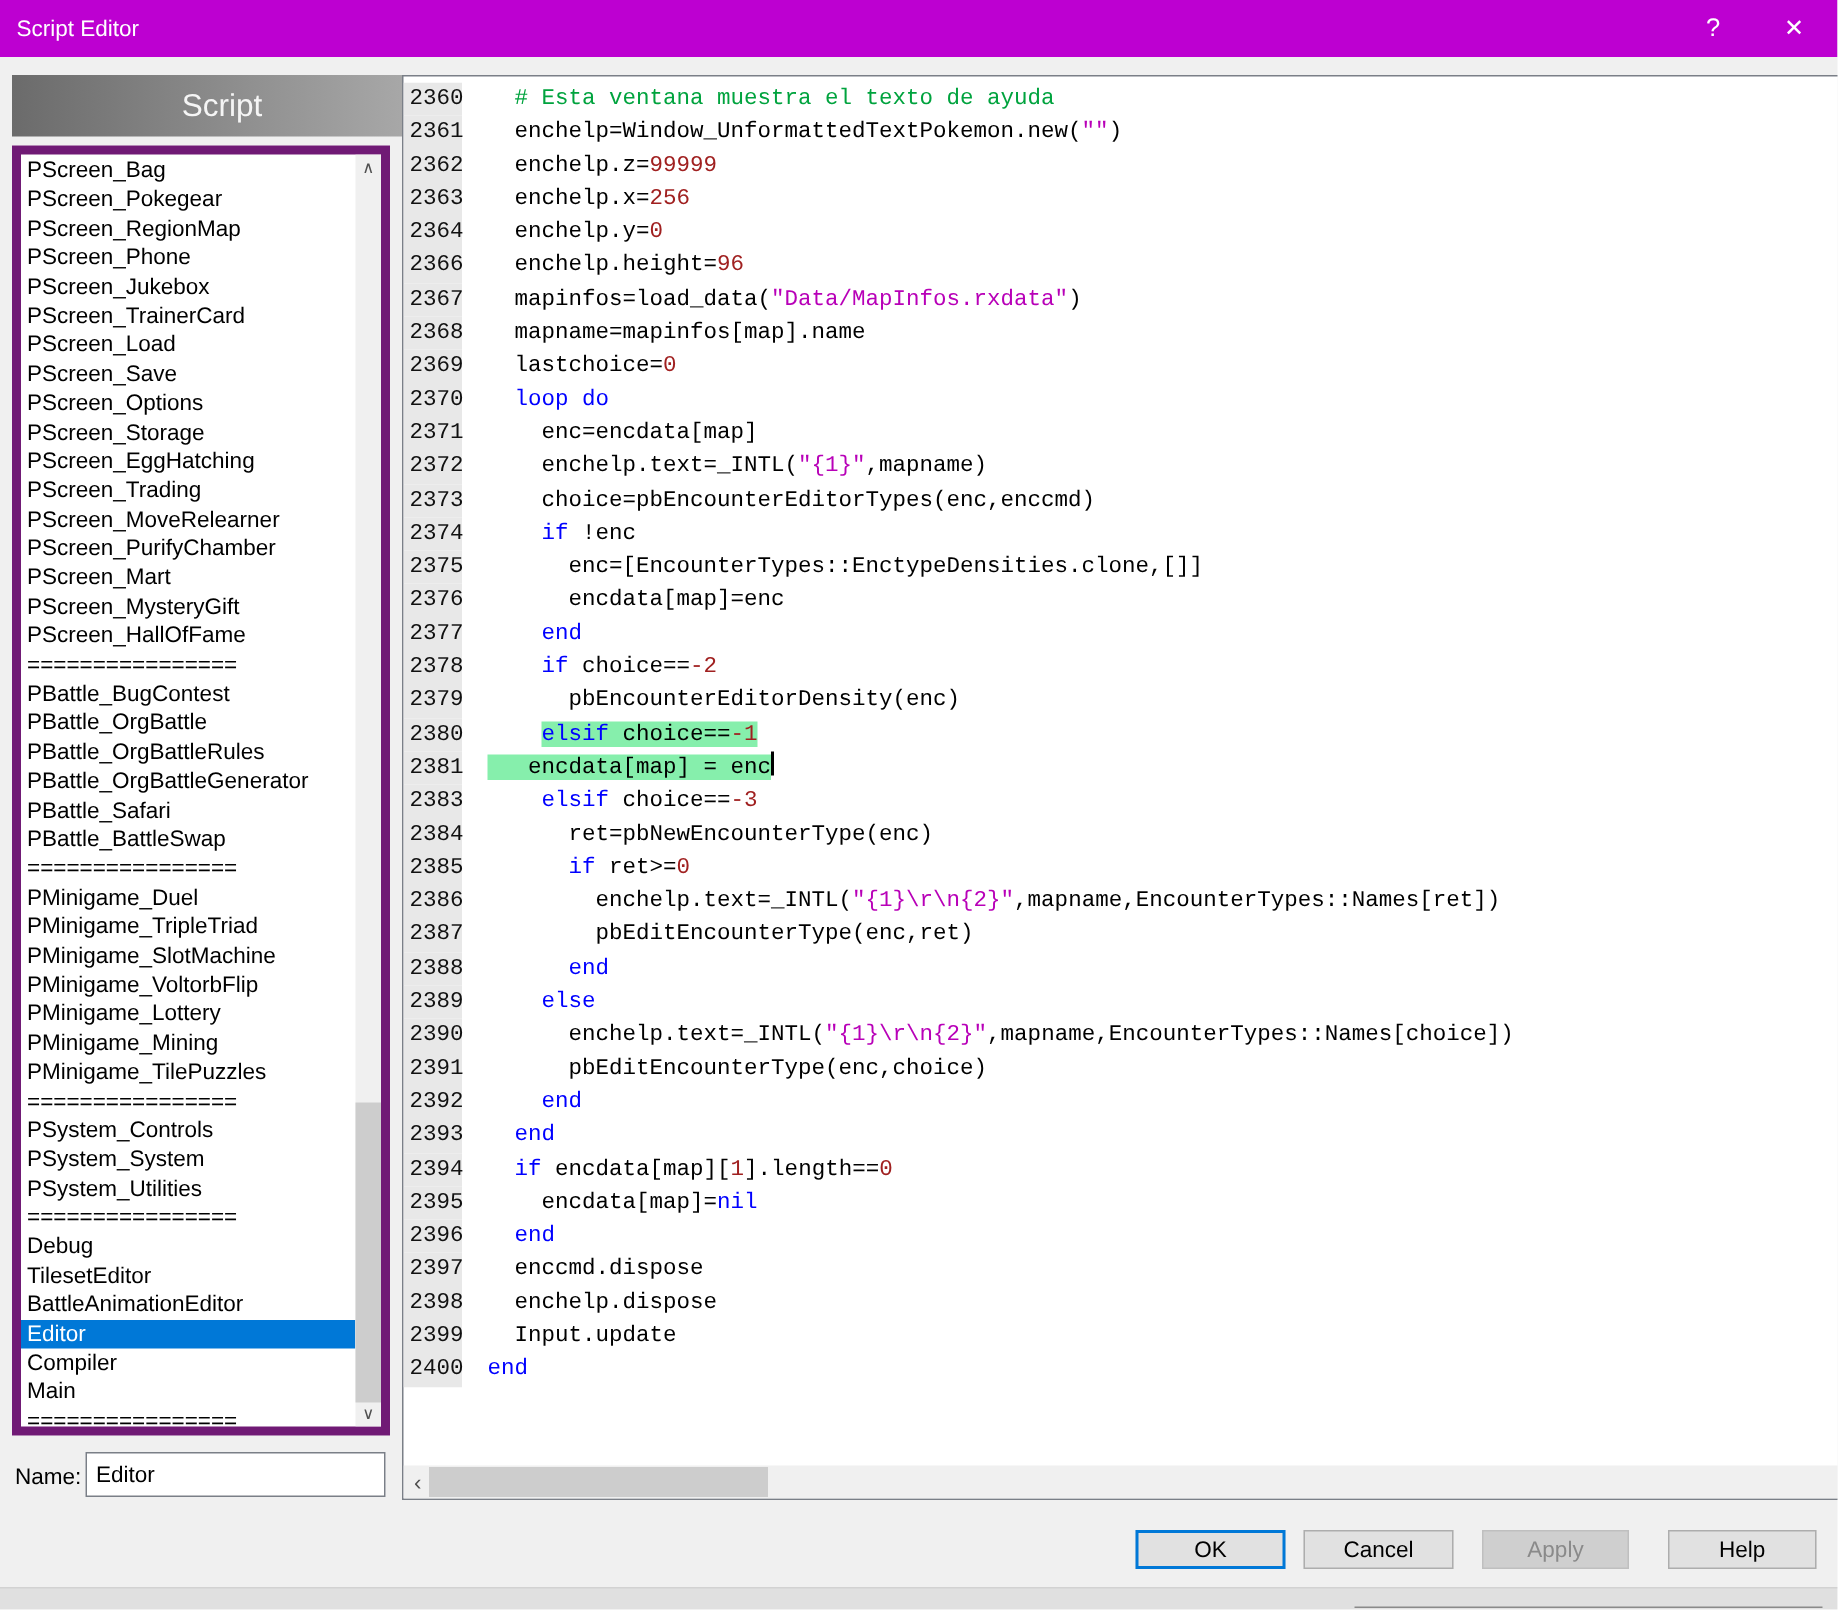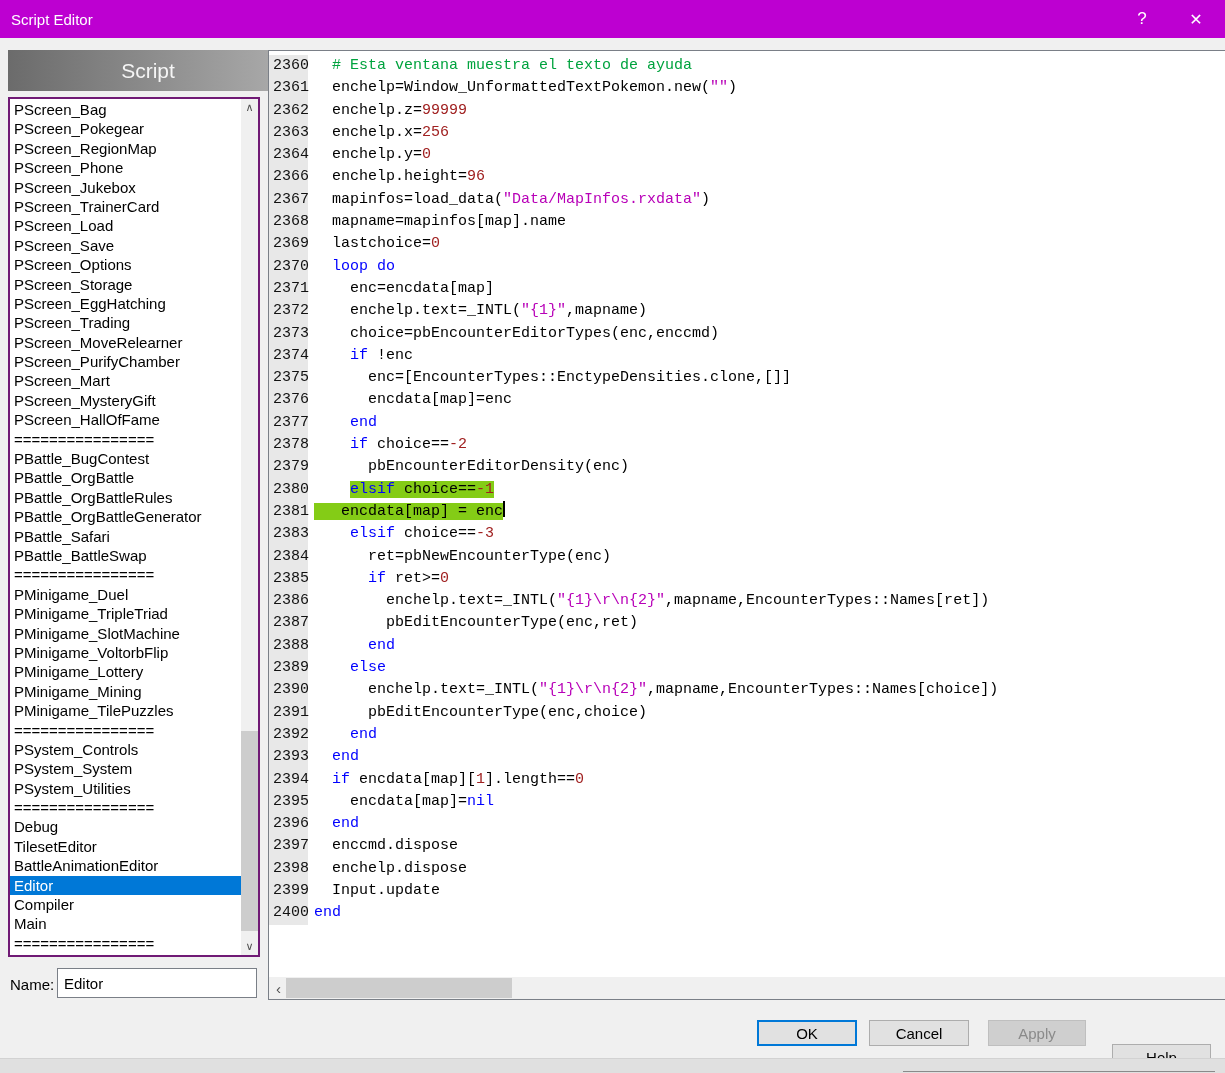--- a/index.html
+++ b/index.html
@@ -13,21 +13,21 @@
     background:#BD00D1; display:flex; align-items:center; }
   .title { flex:1; color:#FFFFFF; font-size:15px; padding-left:11px; }
   .tb-btn { width:50px; height:38px; display:flex; align-items:center; justify-content:center;
     color:#FFFFFF; font-size:17px; font-weight:300; }
   .tb-btn.close { width:58px; font-size:16px; }
   
   .script-header { position:absolute; left:8px; top:50px; width:280px; height:41px;
     background:linear-gradient(to right,#6B6B6B,#ACACAC);
     color:#F5F5F5; font-size:21px; display:flex; align-items:center; justify-content:center; }
   .listbox { position:absolute; left:8px; top:97px; width:252px; height:860px;
-    background:#FFFFFF; border:2px solid #701a75; box-sizing:border-box; overflow:hidden; }
+    background:#FFFFFF; border:6px solid #701a75; box-sizing:border-box; overflow:hidden; }
   .list-inner { position:absolute; left:0; top:1px; right:17px; overflow:hidden; }
   .list-item { height:19.4px; line-height:19.4px; font-size:15px; padding-left:4px;
     white-space:nowrap; color:#000; overflow:hidden; }
   .list-item.selected { background:#0078D7; color:#FFFFFF; }
   .sb { background:#F0F0F0; position:absolute; }
   .sb .arrow { color:#505050; display:flex; align-items:center; justify-content:center; }
   .list-vscroll { right:0; top:0; bottom:0; width:17px; }
   .list-vscroll .arrow { height:17px; font-size:11px; }
   .list-vscroll .arrow.down { position:absolute; bottom:0; left:0; right:0; }
   .list-vthumb { position:absolute; left:0; right:0; top:632px; height:200px; background:#CDCDCD; }
@@ -35,47 +35,47 @@
   .name-input { position:absolute; left:57px; top:968px; width:200px; height:30px;
     border:1px solid #7A7F87; background:#FFF; box-sizing:border-box;
     font-family:"Liberation Sans",sans-serif; font-size:15px; padding:0 6px; color:#000; }
   
   .editor { position:absolute; left:268px; top:50px; width:1128px; height:950px;
     background:#FFFFFF; border:1px solid #7A7F87; box-sizing:border-box; overflow:hidden; }
   .code-lines { position:absolute; left:0; top:4px; right:19px; overflow:hidden;
     font-family:"Liberation Mono","DejaVu Sans Mono",monospace; font-size:15px; }
   .code-line { height:22.3px; line-height:22.3px; white-space:pre; display:flex; }
   .line-num { flex:none; width:35px; padding-left:4px; background:#E8E8E8; color:#111; }
-  .line-text { padding-left:6px; }
+  .line-text { padding-left:17px; }
   .tk-pl  { color:#000000; }
   .tk-kw  { color:#0000FF; }
   .tk-num { color:#A02020; }
   .tk-str { color:#B800B8; }
   .tk-cmt { color:#00A33E; }
-  .sel { background:#84cc16; }
+  .sel { background:#86efac; }
   .caret { display:inline-block; width:2px; height:16px; background:#000; vertical-align:-2px; }
   .ed-vscroll { right:0; top:0; width:19px; bottom:22px; }
   .ed-vscroll .arrow { height:19px; font-size:12px; }
   .ed-vscroll .arrow.down { position:absolute; bottom:0; left:0; right:0; }
   .ed-vthumb { position:absolute; left:1px; right:1px; top:535px; height:30px; background:#CDCDCD; }
   .ed-hscroll { left:0; right:19px; bottom:0; height:22px; }
   .ed-hscroll .arrow { position:absolute; top:0; bottom:0; width:19px; font-size:15px; }
   .ed-hscroll .arrow.right { right:0; }
   .ed-hthumb { position:absolute; top:1px; bottom:1px; left:17px; width:226px; background:#CDCDCD; }
   .ed-corner { position:absolute; right:0; bottom:0; width:19px; height:22px; background:#F0F0F0; }
   
   .btn { position:absolute; top:1020px; height:26px; box-sizing:border-box;
     background:#E1E1E1; border:1px solid #ADADAD; color:#000;
     font-size:15px; display:flex; align-items:center; justify-content:center; }
   .btn.default { border:2px solid #0078D7; }
   .btn.disabled { background:#CFCFCF; border-color:#BFBFBF; color:#8A8A8A; }
   #btn-ok { left:757px; width:100px; }
   #btn-cancel { left:869px; width:100px; }
   #btn-apply { left:988px; width:98px; }
-  #btn-help { left:1112px; width:99px;margin-top:24px; }
+  #btn-help { left:1112px; width:99px; }
   
   .bottom-strip { position:absolute; left:0; top:1058px; width:1225px; height:15px;
     background:#E0E0E0; border-top:1px solid #D2D2D2; overflow:hidden; box-sizing:border-box; }
   .bg-text { position:absolute; left:903px; top:12px; width:312px; height:15px; overflow:hidden;
     font-size:15px; color:#3C3C3C; border-top:1px solid #8A8A8A; padding-top:1px; box-sizing:border-box; }
 </style>
 </head>
 <body>
 
 <div class="titlebar">

